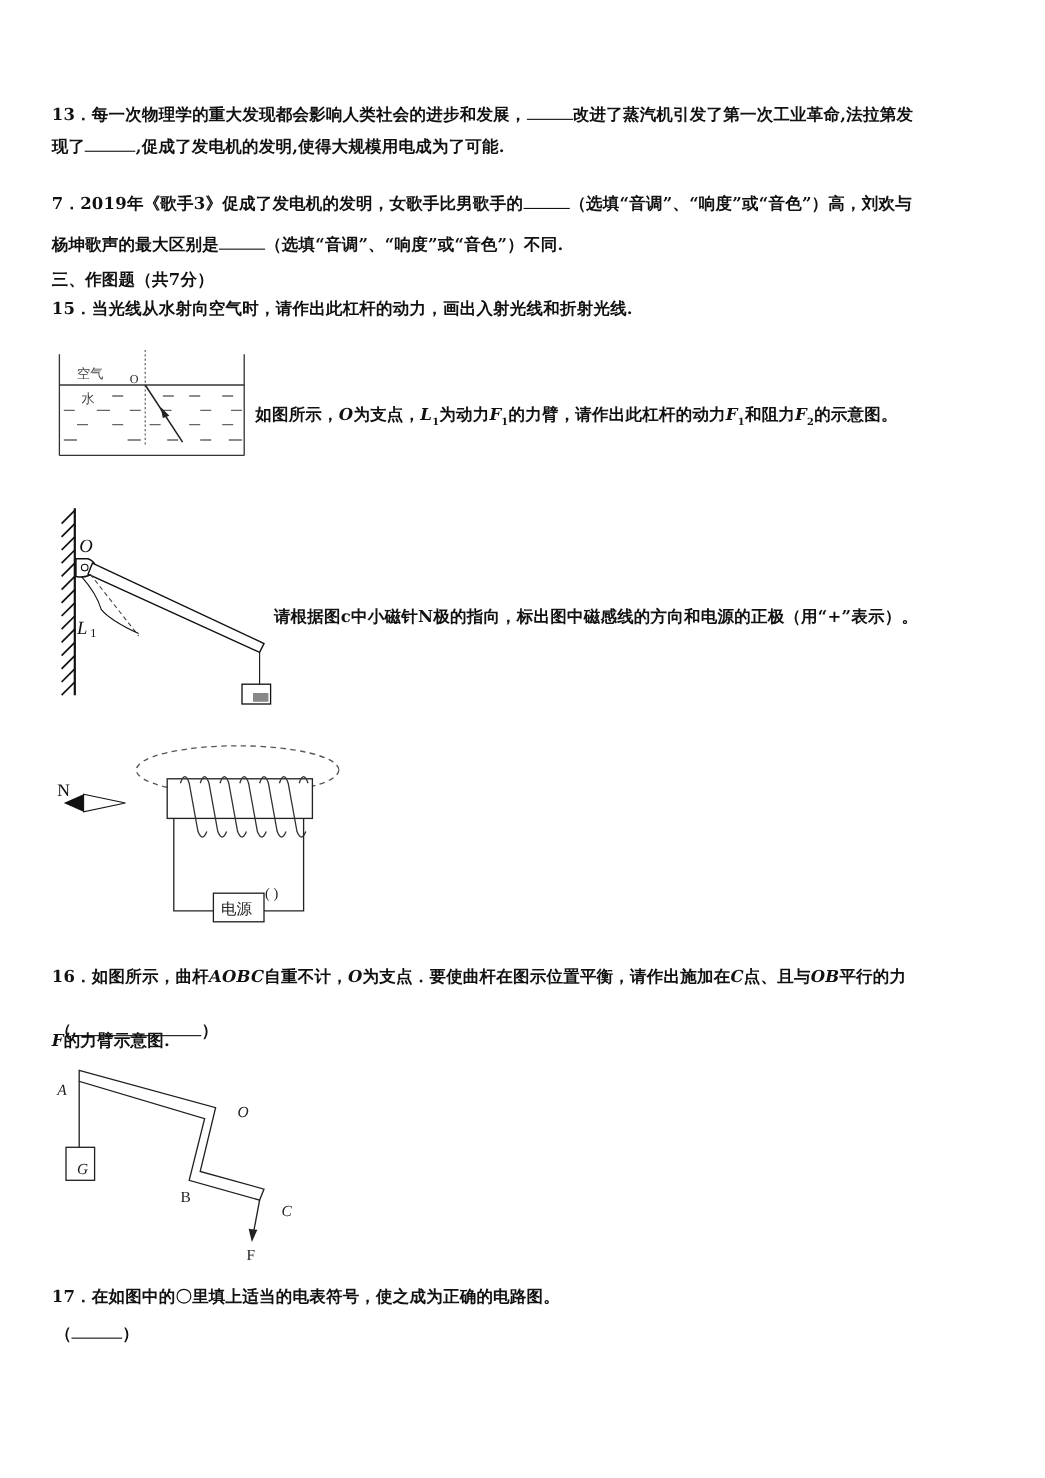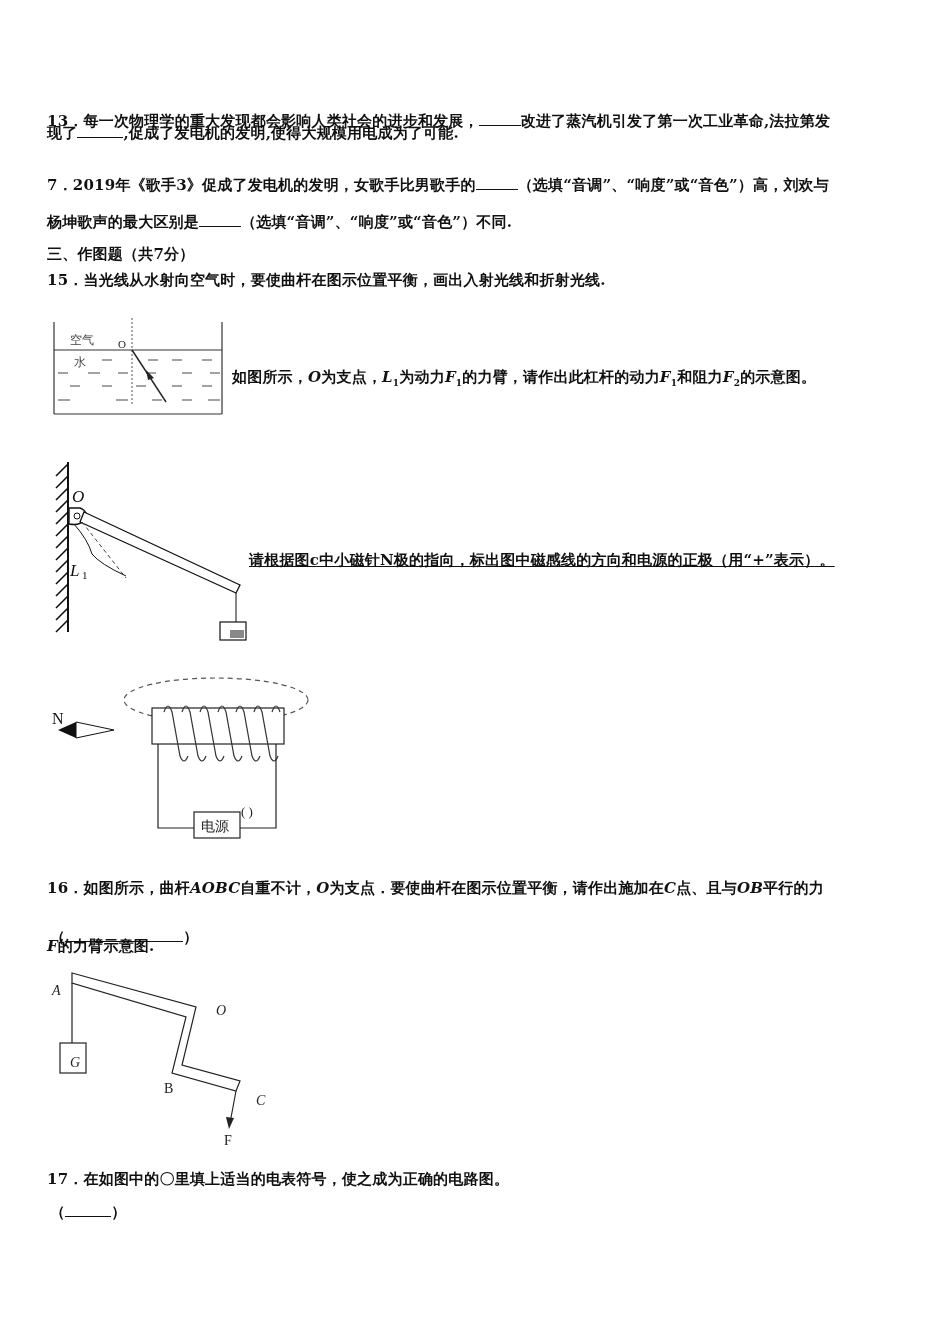--- a/index.html
+++ b/index.html
@@ -13,38 +13,38 @@
     white-space: nowrap; letter-spacing: 0.2px;
   }
   .blank { display: inline-block; border-bottom: 1px solid #111; height: 14px; vertical-align: baseline; }
   .it { font-style: italic; }
   .fig { position: absolute; }
   svg text { font-family: "Liberation Serif", "DejaVu Serif", serif; }
 </style>
 </head>
 <body>
 
-<div class="line" style="top:111px;">
+<div class="line" style="top:94px;">
   <span>13．</span><span>每一次物理学的重大发现都会影响人类社会的进步和发展，</span><span class="blank" style="width:42px;"></span><span>改进了蒸汽机引发了第一次工业革命,法拉第发</span>
 </div>
 <div class="line" style="top:123px;">
   <span>现了</span><span class="blank" style="width:46px;"></span><span>,促成了发电机的发明,使得大规模用电成为了可能.</span>
 </div>
 
 <div class="line" style="top:175px;">
   <span>7．</span><span>2019年《歌手3》促成了发电机的发明，女歌手比男歌手的</span><span class="blank" style="width:42px;"></span><span>（选填“音调”、“响度”或“音色”）高，刘欢与</span>
 </div>
 <div class="line" style="top:212px;">
   <span>杨坤歌声的最大区别是</span><span class="blank" style="width:42px;"></span><span>（选填“音调”、“响度”或“音色”）不同.</span>
 </div>
 
 <div class="line" style="top:245px;">三、作图题（共7分）</div>
 
 <div class="line" style="top:271px;">
-  <span>15．</span><span>当光线从水射向空气时，要使曲杆在图示位置平衡，画出入射光线和折射光线.</span>
+  <span>15．</span><span>当光线从水射向空气时，请作出此杠杆的动力，画出入射光线和折射光线.</span>
 </div>
 
 <div class="fig" style="left:48px; top:318px; width:180px; height:100px;">
   <svg width="180" height="100" viewBox="0 0 180 100">
     <line x1="6" y1="4" x2="6" y2="96" stroke="#333" stroke-width="1.2"></line>
     <line x1="174" y1="4" x2="174" y2="96" stroke="#333" stroke-width="1.2"></line>
     <line x1="6" y1="96" x2="174" y2="96" stroke="#333" stroke-width="1.2"></line>
     <line x1="6" y1="32" x2="174" y2="32" stroke="#333" stroke-width="1.2"></line>
     <line x1="84" y1="-8" x2="84" y2="88" stroke="#555" stroke-width="1" stroke-dasharray="2,2"></line>
     <g stroke="#666" stroke-width="1.2">
@@ -107,21 +107,21 @@
     <path d="M30,64 Q44,80 48,94 Q56,104 82,116" fill="none" stroke="#111" stroke-width="1"></path>
     <line x1="192" y1="133" x2="192" y2="162" stroke="#111" stroke-width="1"></line>
     <rect x="176" y="162" width="26" height="18" fill="#fff" stroke="#111" stroke-width="1.2"></rect>
     <rect x="186" y="170" width="14" height="8" fill="#888"></rect>
     <text x="28" y="42" font-size="17" font-style="italic" fill="#111">O</text>
     <text x="26" y="116" font-size="17" font-style="italic" fill="#111">L</text>
     <text x="38" y="119" font-size="11" fill="#111">1</text>
   </svg>
 </div>
 
-<div class="line" style="top:551px; left:249px;text-decoration:underline;">请根据图c中小磁针N极的指向，标出图中磁感线的方向和电源的正极（用“+”表示）。</div>
+<div class="line" style="top:551px; left:249px;">请根据图c中小磁针N极的指向，标出图中磁感线的方向和电源的正极（用“+”表示）。</div>
 
 <div class="fig" style="left:44px; top:672px; width:280px; height:172px;">
   <svg width="280" height="172" viewBox="0 0 280 172">
     <ellipse cx="172" cy="28" rx="92" ry="22" fill="none" stroke="#555" stroke-width="1.2" stroke-dasharray="5,4"></ellipse>
     <rect x="108" y="36" width="132" height="36" fill="#fff" stroke="#222" stroke-width="1.2"></rect>
     <g fill="none" stroke="#333" stroke-width="1.2">
       <path d="M120,40 Q124,28 128,40 L136,84 Q140,94 144,84"></path>
       <path d="M138,40 Q142,28 146,40 L154,84 Q158,94 162,84"></path>
       <path d="M156,40 Q160,28 164,40 L172,84 Q176,94 180,84"></path>
       <path d="M174,40 Q178,28 182,40 L190,84 Q194,94 198,84"></path>

